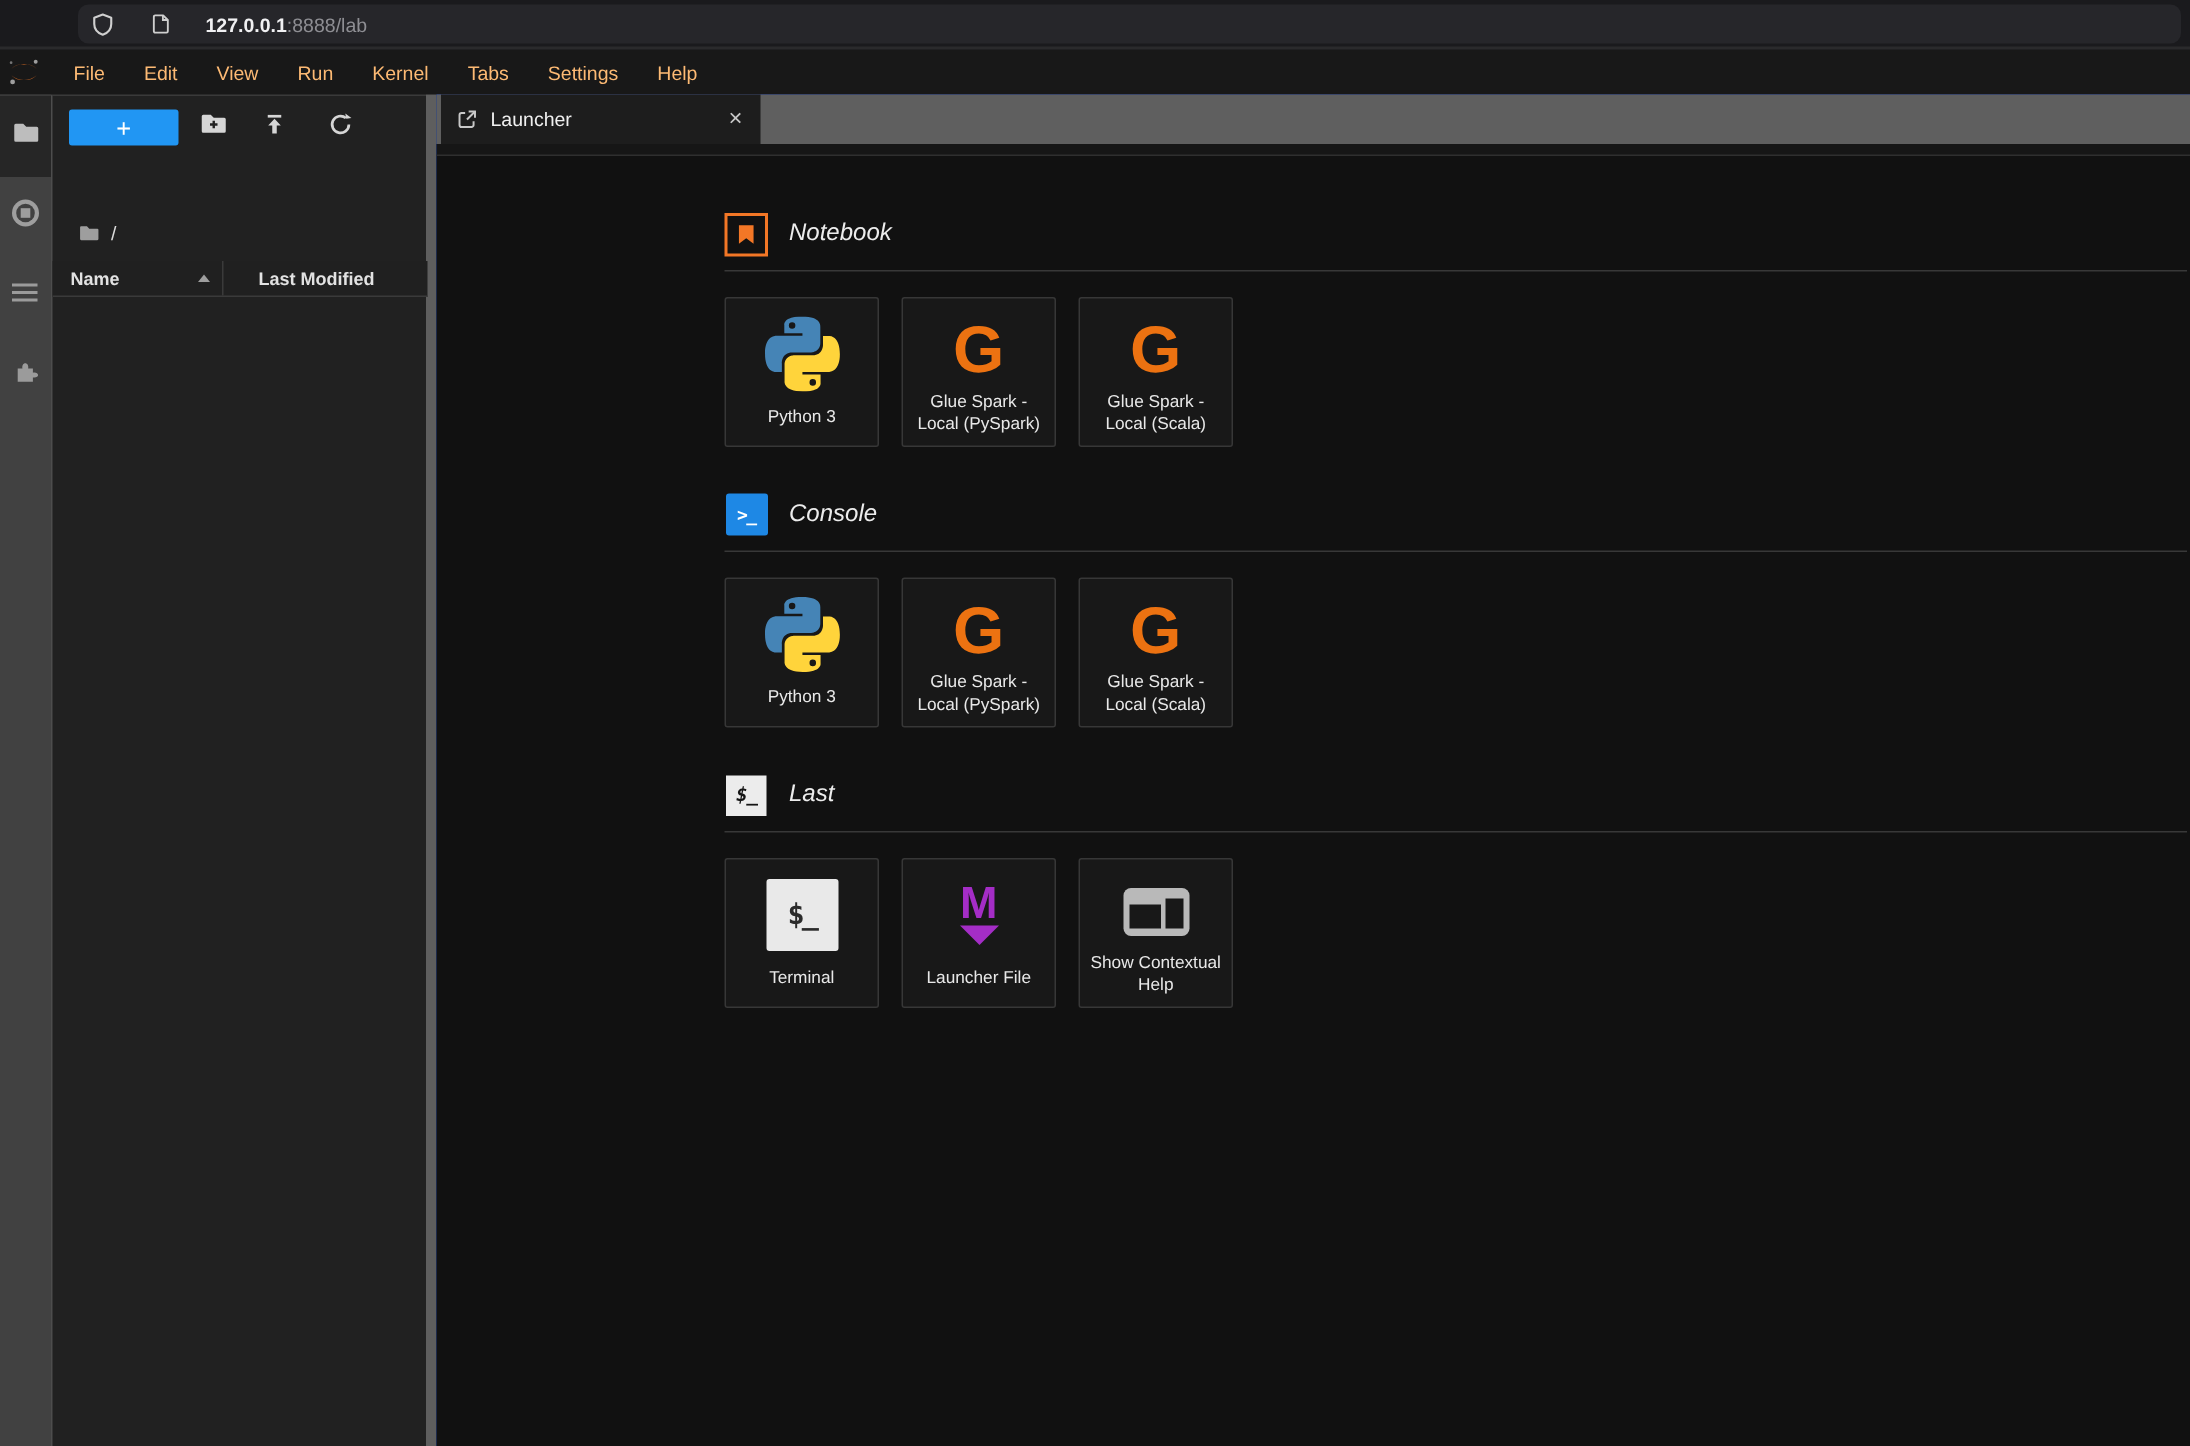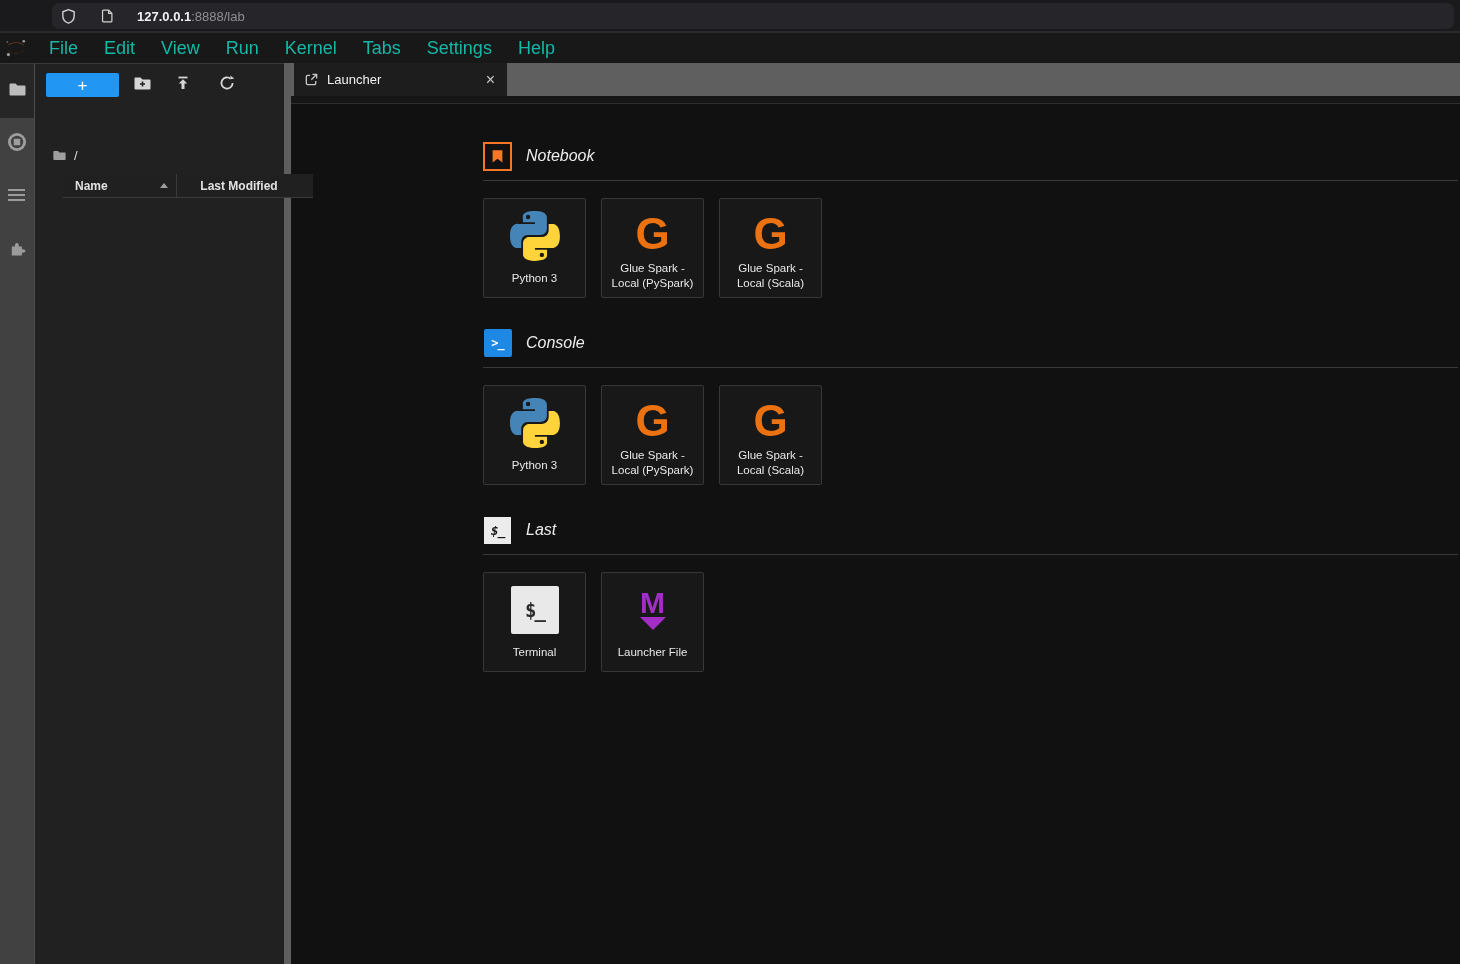--- a/index.html
+++ b/index.html
@@ -10,37 +10,37 @@
   .browser-bar { height:33px; background:#1a1a1d; border-bottom:2px solid #2a2a2c; position:relative; }
   .url-field { position:absolute; left:52px; top:3px; right:6px; height:26px; background:#26262a; border-radius:7px; display:flex; align-items:center; padding-left:8px; gap:22px; }
   .url-text { font-size:13px; }
   .url-host { color:#f0f0f2; font-weight:700; }
   .url-path { color:#8e8e93; font-weight:400; }
 
   
   .menu-bar { height:30px; background:#181818; display:flex; align-items:center; }
   .jp-logo { width:24px; height:24px; margin:0 8px 0 4px; flex:0 0 auto; }
   .menu-items { display:flex; align-items:center; }
-  .menu-item { font-size:18px; color:#14b8a6; padding:0 13px; cursor:default; }
+  .menu-item { font-size:13px; color:#fdba74; padding:0 13px; cursor:default; }
 
   
   .app-body { position:absolute; top:63px; left:0; right:0; bottom:0; display:flex; }
 
   .activity-bar { width:34px; background:#414141; border-top:1px solid #3a3a3a; position:relative; flex:0 0 auto; }
   .activity-tab { position:absolute; left:0; width:34px; height:36px; display:flex; align-items:center; justify-content:center; }
   .activity-tab.active { background:#262626; height:54px; top:0; }
 
   .file-panel { width:250px; background:#212121; border-top:1px solid #3a3a3a; border-left:1px solid #4d4d4d; position:relative; flex:0 0 auto; }
   .fb-newlauncher { position:absolute; left:11px; top:9px; width:73px; height:24px; background:#2196F3; border-radius:2px; display:flex; align-items:center; justify-content:center; color:#fff; font-size:17px; font-weight:400; line-height:1; cursor:pointer; }
   .fb-toolbtn { position:absolute; top:11px; width:20px; height:20px; display:flex; align-items:center; justify-content:center; }
   .fb-filter { position:absolute; left:12px; top:46px; width:226px; height:28px; background:#1e1e1e; border:1px solid #4a4a4a; display:flex; align-items:center; padding:0 8px 0 10px; }
   .fb-filter input { flex:1; background:transparent; border:none; outline:none; color:#cfcfcf; font-size:13px; font-family:"Liberation Sans", sans-serif; }
   .fb-filter input::placeholder { color:#8a8a8a; }
   .fb-crumbs { position:absolute; left:17px; top:82px; height:18px; display:flex; align-items:center; gap:7px; font-size:13px; color:#dcdcdc; }
-  .fb-header { position:absolute; left:0; top:110px; width:250px; height:24px; display:flex; align-items:center; background:#202020; border-bottom:1px solid #3a3a3a; font-size:12px; font-weight:700; color:#e2e2e2;margin-left:28px; }
+  .fb-header { position:absolute; left:0; top:110px; width:250px; height:24px; display:flex; align-items:center; background:#202020; border-bottom:1px solid #3a3a3a; font-size:12px; font-weight:700; color:#e2e2e2; }
   .fb-col-name { width:114px; display:flex; align-items:center; padding-left:12px; height:100%; border-right:1px solid #3a3a3a; }
   .sort-caret { margin-left:auto; margin-right:8px; width:0; height:0; border-left:4px solid transparent; border-right:4px solid transparent; border-bottom:5px solid #9e9e9e; }
   .fb-col-mod { flex:1; text-align:center; padding-right:12px; }
 
   .splitter { width:7px; background:#5e5e5e; flex:0 0 auto; cursor:col-resize; }
 
   .main-area { flex:1; display:flex; flex-direction:column; background:#1d4ed8; min-width:0; }
   .tab-bar { height:33px; background:#5f5f5f; display:flex; align-items:stretch; flex:0 0 auto; }
   .tab { margin-left:3px; width:213px; background:#1d1d1d; display:flex; align-items:center; padding:0 10px; gap:8px; }
   .tab-label { font-size:13px; color:#f0f0f0; font-weight:400; flex:1; }
@@ -303,19 +303,31 @@
               </div>
               <div class="card">
                 <div class="card-icon">
                   <span class="md-box">
                     <span class="md-m" style="color:#A42DC6">M</span>
                     <span class="md-arrow" style="border-top-color:#A42DC6"></span>
                   </span>
                 </div>
                 <div class="card-label">Launcher File</div>
               </div>
+              <div class="card">
+                <div class="card-icon">
+                  <span style="display:flex">
+                    <svg width="46" height="34" viewBox="0 0 46 34">
+                      <rect x="1" y="1" width="44" height="32" rx="5" fill="#b9b9b9"></rect>
+                      <rect x="5" y="12" width="21" height="16" fill="#181818"></rect>
+                      <rect x="29" y="8" width="12" height="20" fill="#181818"></rect>
+                    </svg>
+                  </span>
+                </div>
+                <div class="card-label">Show Contextual Help</div>
+              </div>
             </div>
           </div>
         </div>
     </div>
   </div>
 
 </div>
 
 </body></html>

